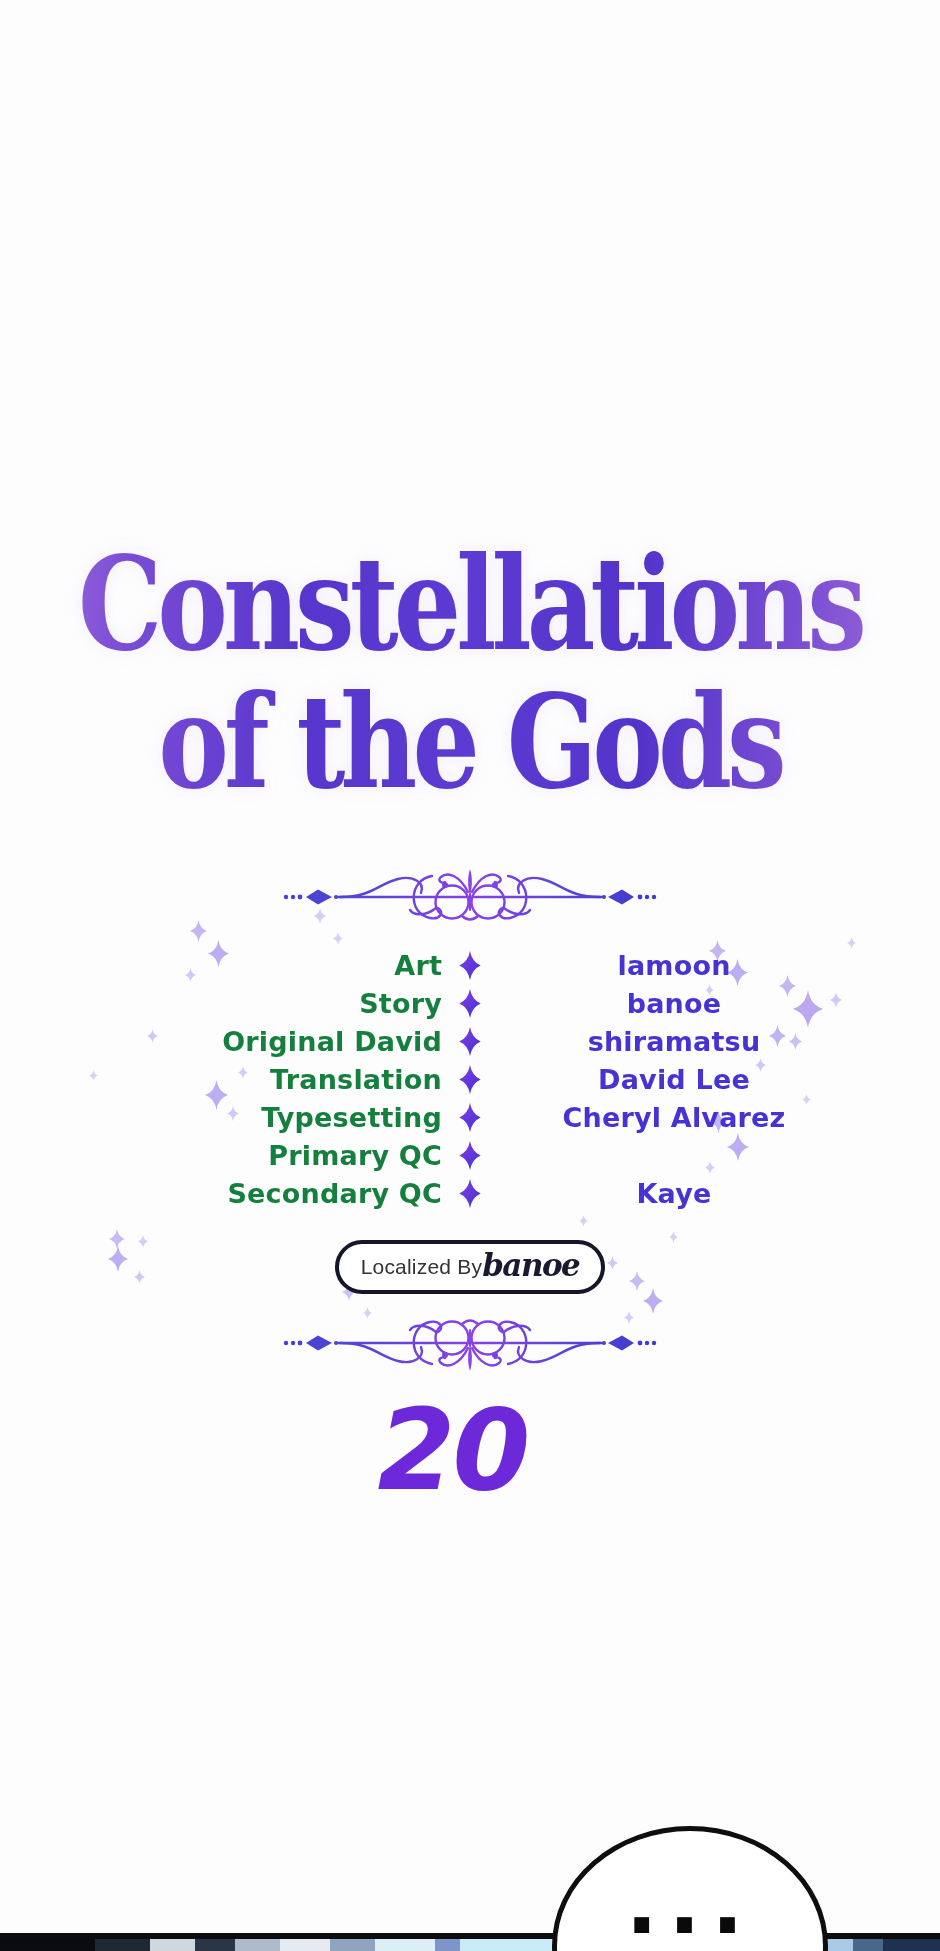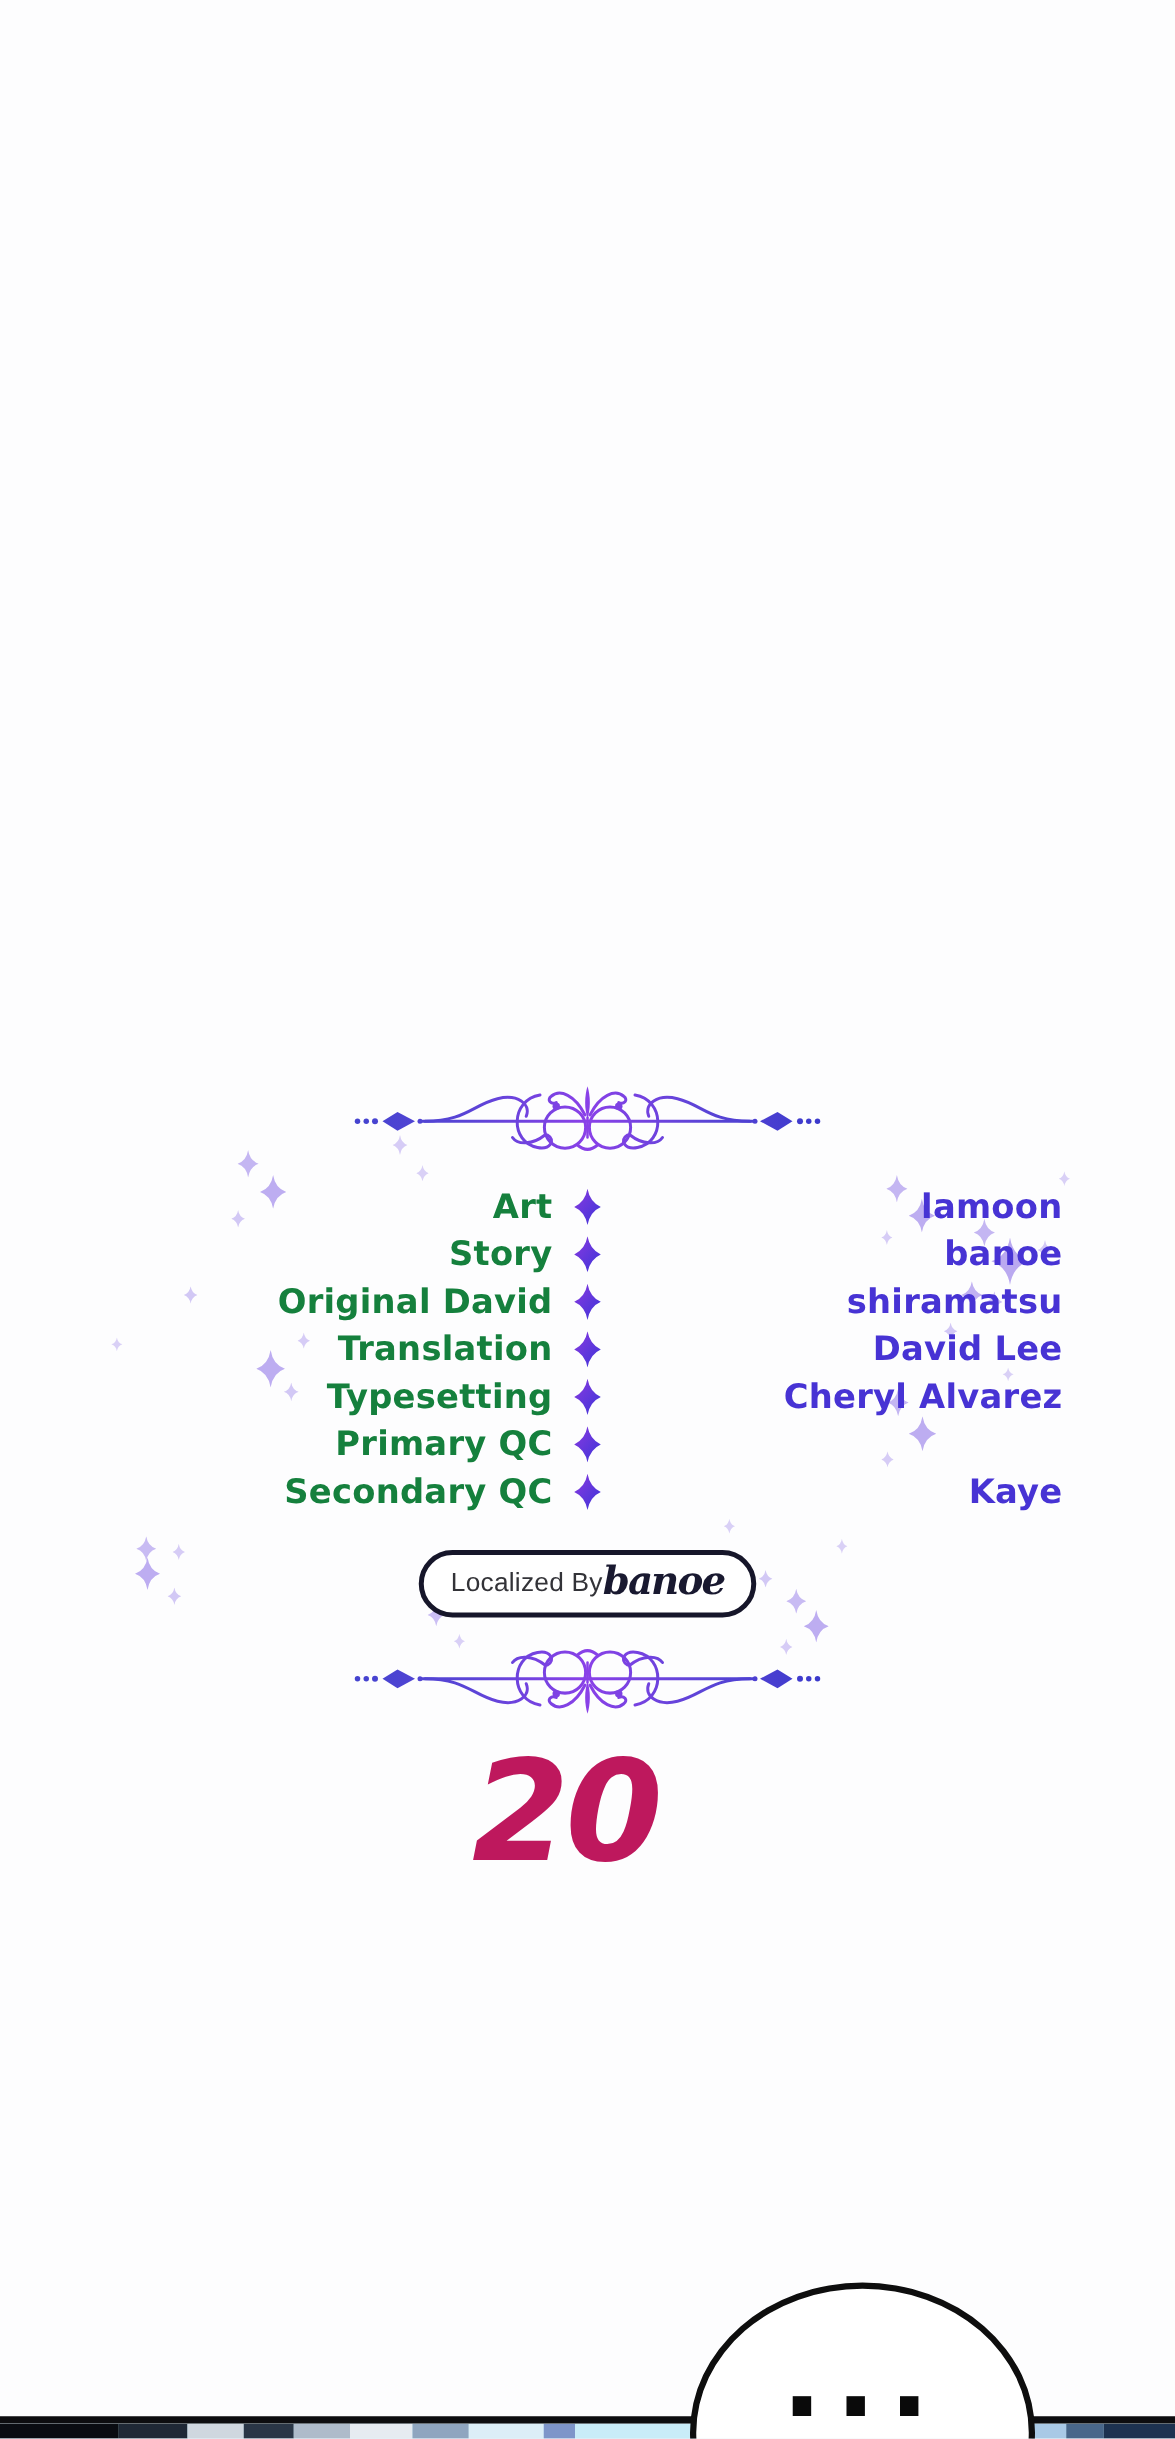--- a/index.html
+++ b/index.html
@@ -42,21 +42,21 @@
   }
   .credit-row{
     display:grid;grid-template-columns:1fr 30px 1fr;
     gap:13px;align-items:center;height:38px;
   }
   .credit-role{
     text-align:right;font-size:27px;font-weight:bold;
     color:#15803d;letter-spacing:.2px;white-space:nowrap;
   }
   .credit-name{
-    text-align:right;font-size:27px;font-weight:bold;
+    text-align:center;font-size:27px;font-weight:bold;
     color:#4733d4;letter-spacing:.2px;white-space:nowrap;
   }
   .credit-diamond{display:flex;justify-content:center;align-items:center;}
   
   .badge{
     position:absolute;left:0;top:1240px;width:940px;
     display:flex;justify-content:center;z-index:2;
   }
   .badge-pill{
     display:inline-flex;align-items:center;gap:0;
@@ -72,21 +72,21 @@
     font-style:italic;font-weight:bold;
     font-size:31px;color:#191930;letter-spacing:-1.5px;
     position:relative;top:-2px;
   }
   
   .chapter{
     position:absolute;left:0;top:1400px;width:905px;
     text-align:center;z-index:2;
     font-style:italic;font-weight:bold;
     font-size:112px;line-height:100px;
-    letter-spacing:-3px;color:#be185d;
+    letter-spacing:-3px;color:#6d28d9;
   }
   
   .sparkle{position:absolute;z-index:1;pointer-events:none;}
   .sparkle svg{display:block;width:100%;height:100%;}
   
   .panel-line{
     position:absolute;left:0;top:1933px;width:940px;height:6px;
     background:#0d0d0f;z-index:3;
   }
   .artwork-strip{
@@ -104,20 +104,24 @@
     text-align:center;z-index:6;
     font-size:84px;line-height:84px;font-weight:bold;color:#0a0a0a;
     letter-spacing:11px;font-family:"DejaVu Sans", sans-serif;
   }
 </style>
 </head>
 <body>
 
 <div class="page">
 
+  <div class="title-block">
+    <div class="title-line">Constellations</div>
+    <div class="title-line">of the Gods</div>
+  </div>
 
   <div class="ornament ornament-top" id="ornament-top">
   <svg viewBox="0 0 380 66">
     <defs>
       <linearGradient id="ornGrad" x1="0" y1="0" x2="380" y2="0" gradientUnits="userSpaceOnUse">
         <stop offset="0" stop-color="#4343cf"></stop>
         <stop offset="0.25" stop-color="#5a44d6"></stop>
         <stop offset="0.5" stop-color="#8a41e8"></stop>
         <stop offset="0.75" stop-color="#5a44d6"></stop>
         <stop offset="1" stop-color="#3939cb"></stop>

